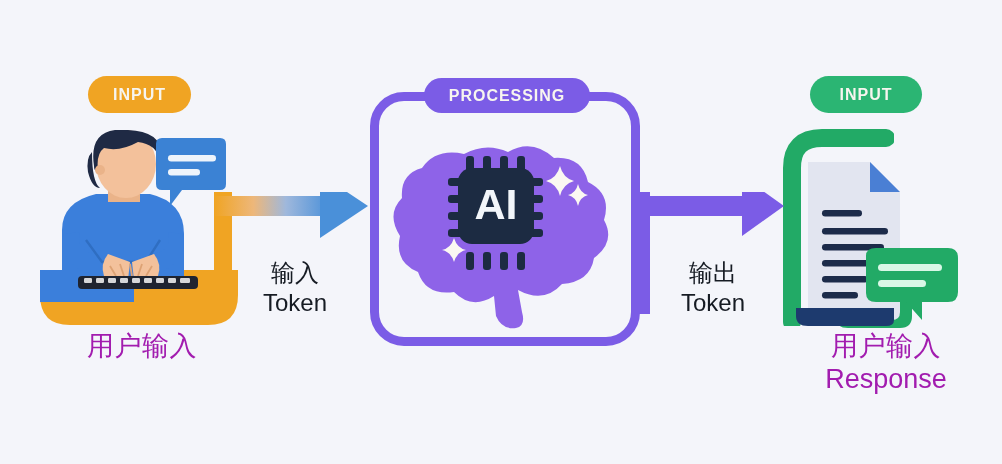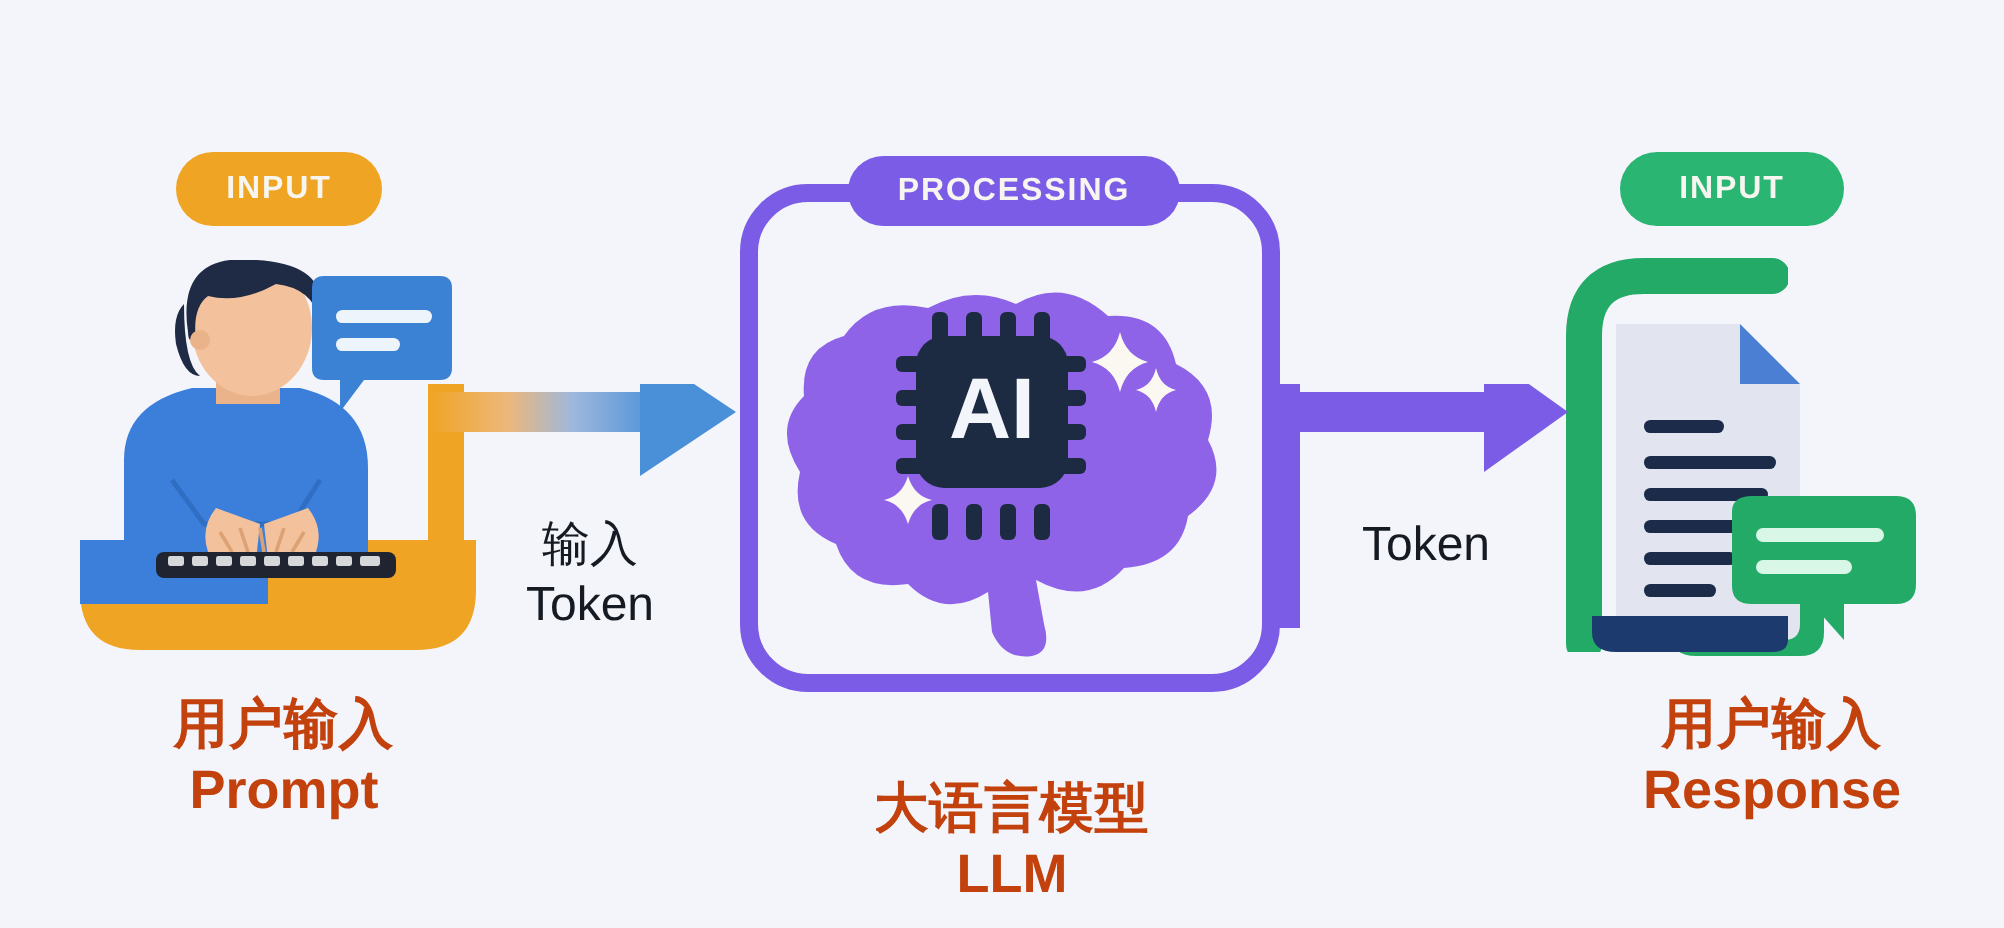--- a/index.html
+++ b/index.html
@@ -113,25 +113,24 @@
     position: absolute;
     left: 782px; top: 152px;
     width: 200px; height: 180px;
     z-index: 20;
   }
 
   
   .caption {
     position: absolute;
     text-align: center;
-    color: #c2410c;
-    font-weight: 700;
+    color: #a21caf;
+    font-weight: 400;
     line-height: 1.22;
     z-index: 40;
-    margin-top: 16px;
   }
   .caption .cn { font-size: 27px; display: block; letter-spacing: 0.02em; }
   .caption .en { font-size: 27px; display: block; }
 
   #cap-left  { left: 22px;  top: 330px; width: 240px; }
   #cap-mid   { left: 378px; top: 372px; width: 256px; }
   #cap-right { left: 770px; top: 330px; width: 232px; }
 
   .token-label {
     position: absolute;
@@ -320,32 +319,28 @@
       <path d="M64 98 Q67 108 76 110 Q67 112 64 122 Q61 112 52 110 Q61 108 64 98 Z"></path>
     </g>
   </svg>
 
   <div id="tok-in" class="token-label">
     <span>输入</span>
     <span>Token</span>
   </div>
 
   <div id="tok-out" class="token-label">
+    <span>输出</span>
     <span>Token</span>
   </div>
 
   <div id="cap-left" class="caption">
     <span class="cn">用户输入</span>
-    <span class="en">Prompt</span>
   </div>
 
-  <div id="cap-mid" class="caption">
-    <span class="cn">大语言模型</span>
-    <span class="en">LLM</span>
-  </div>
 
   <div id="cap-right" class="caption">
     <span class="cn">用户输入</span>
     <span class="en">Response</span>
   </div>
 
 
 </div>
 
 </body></html>

